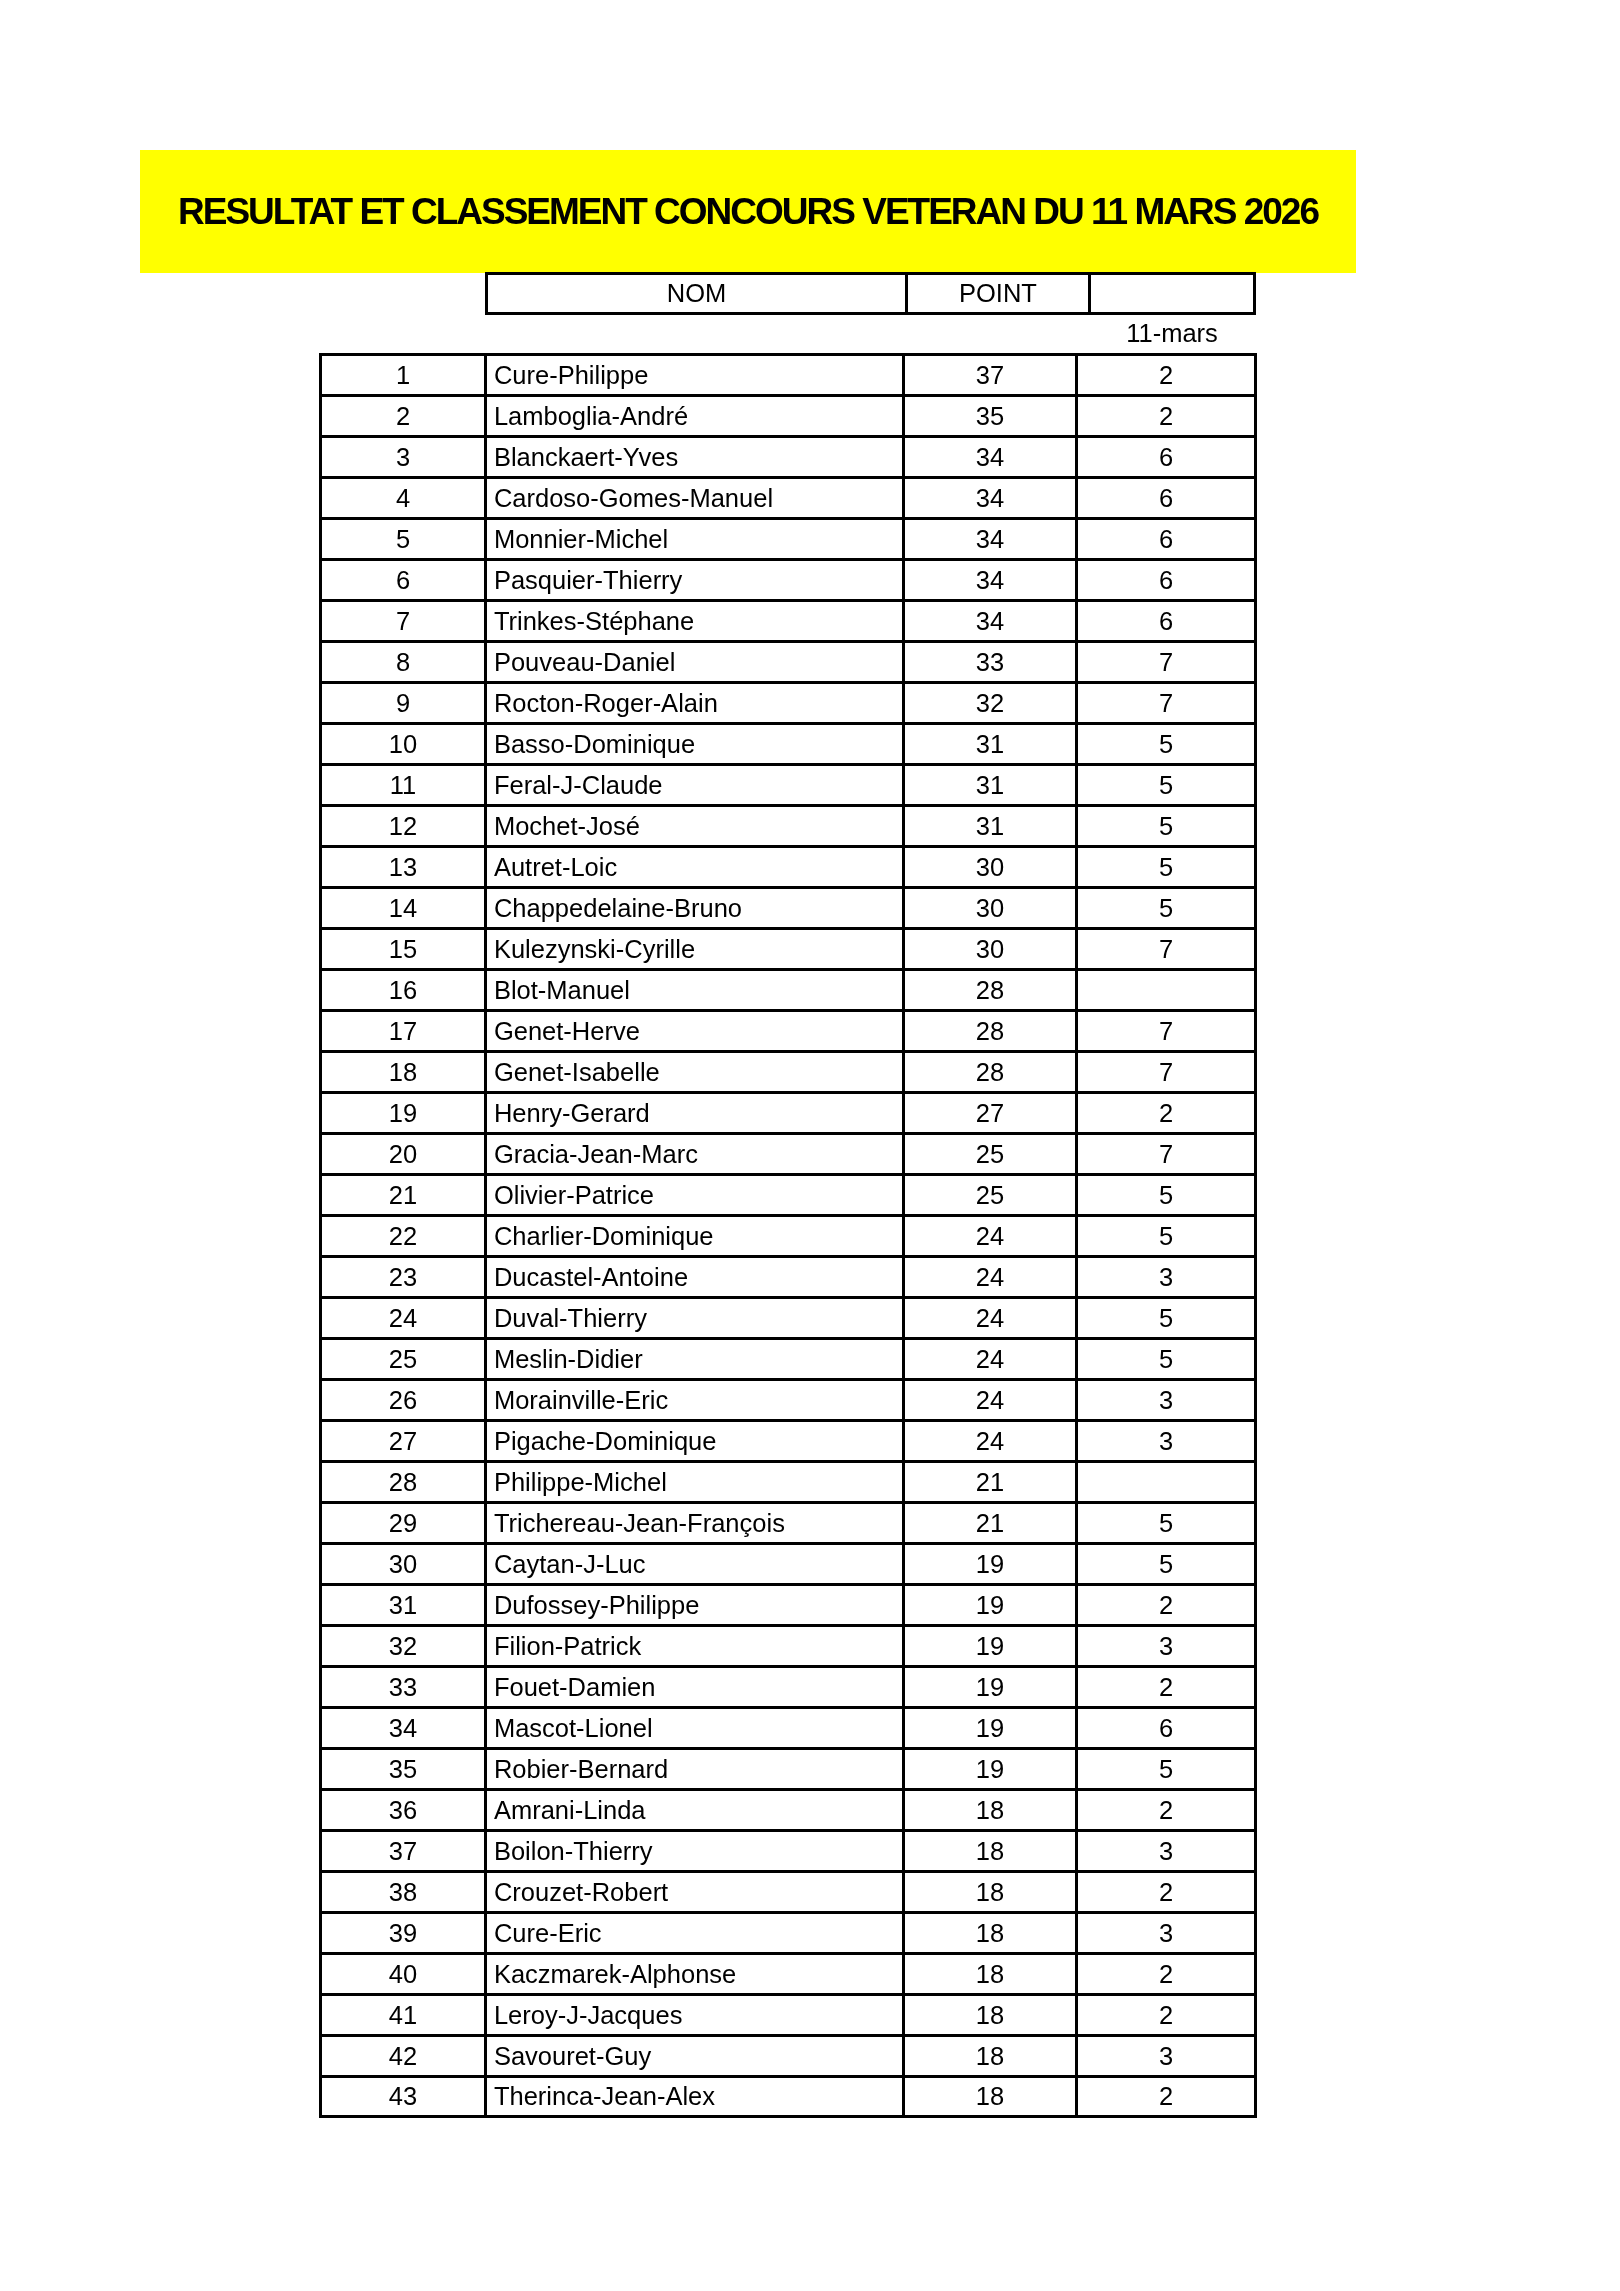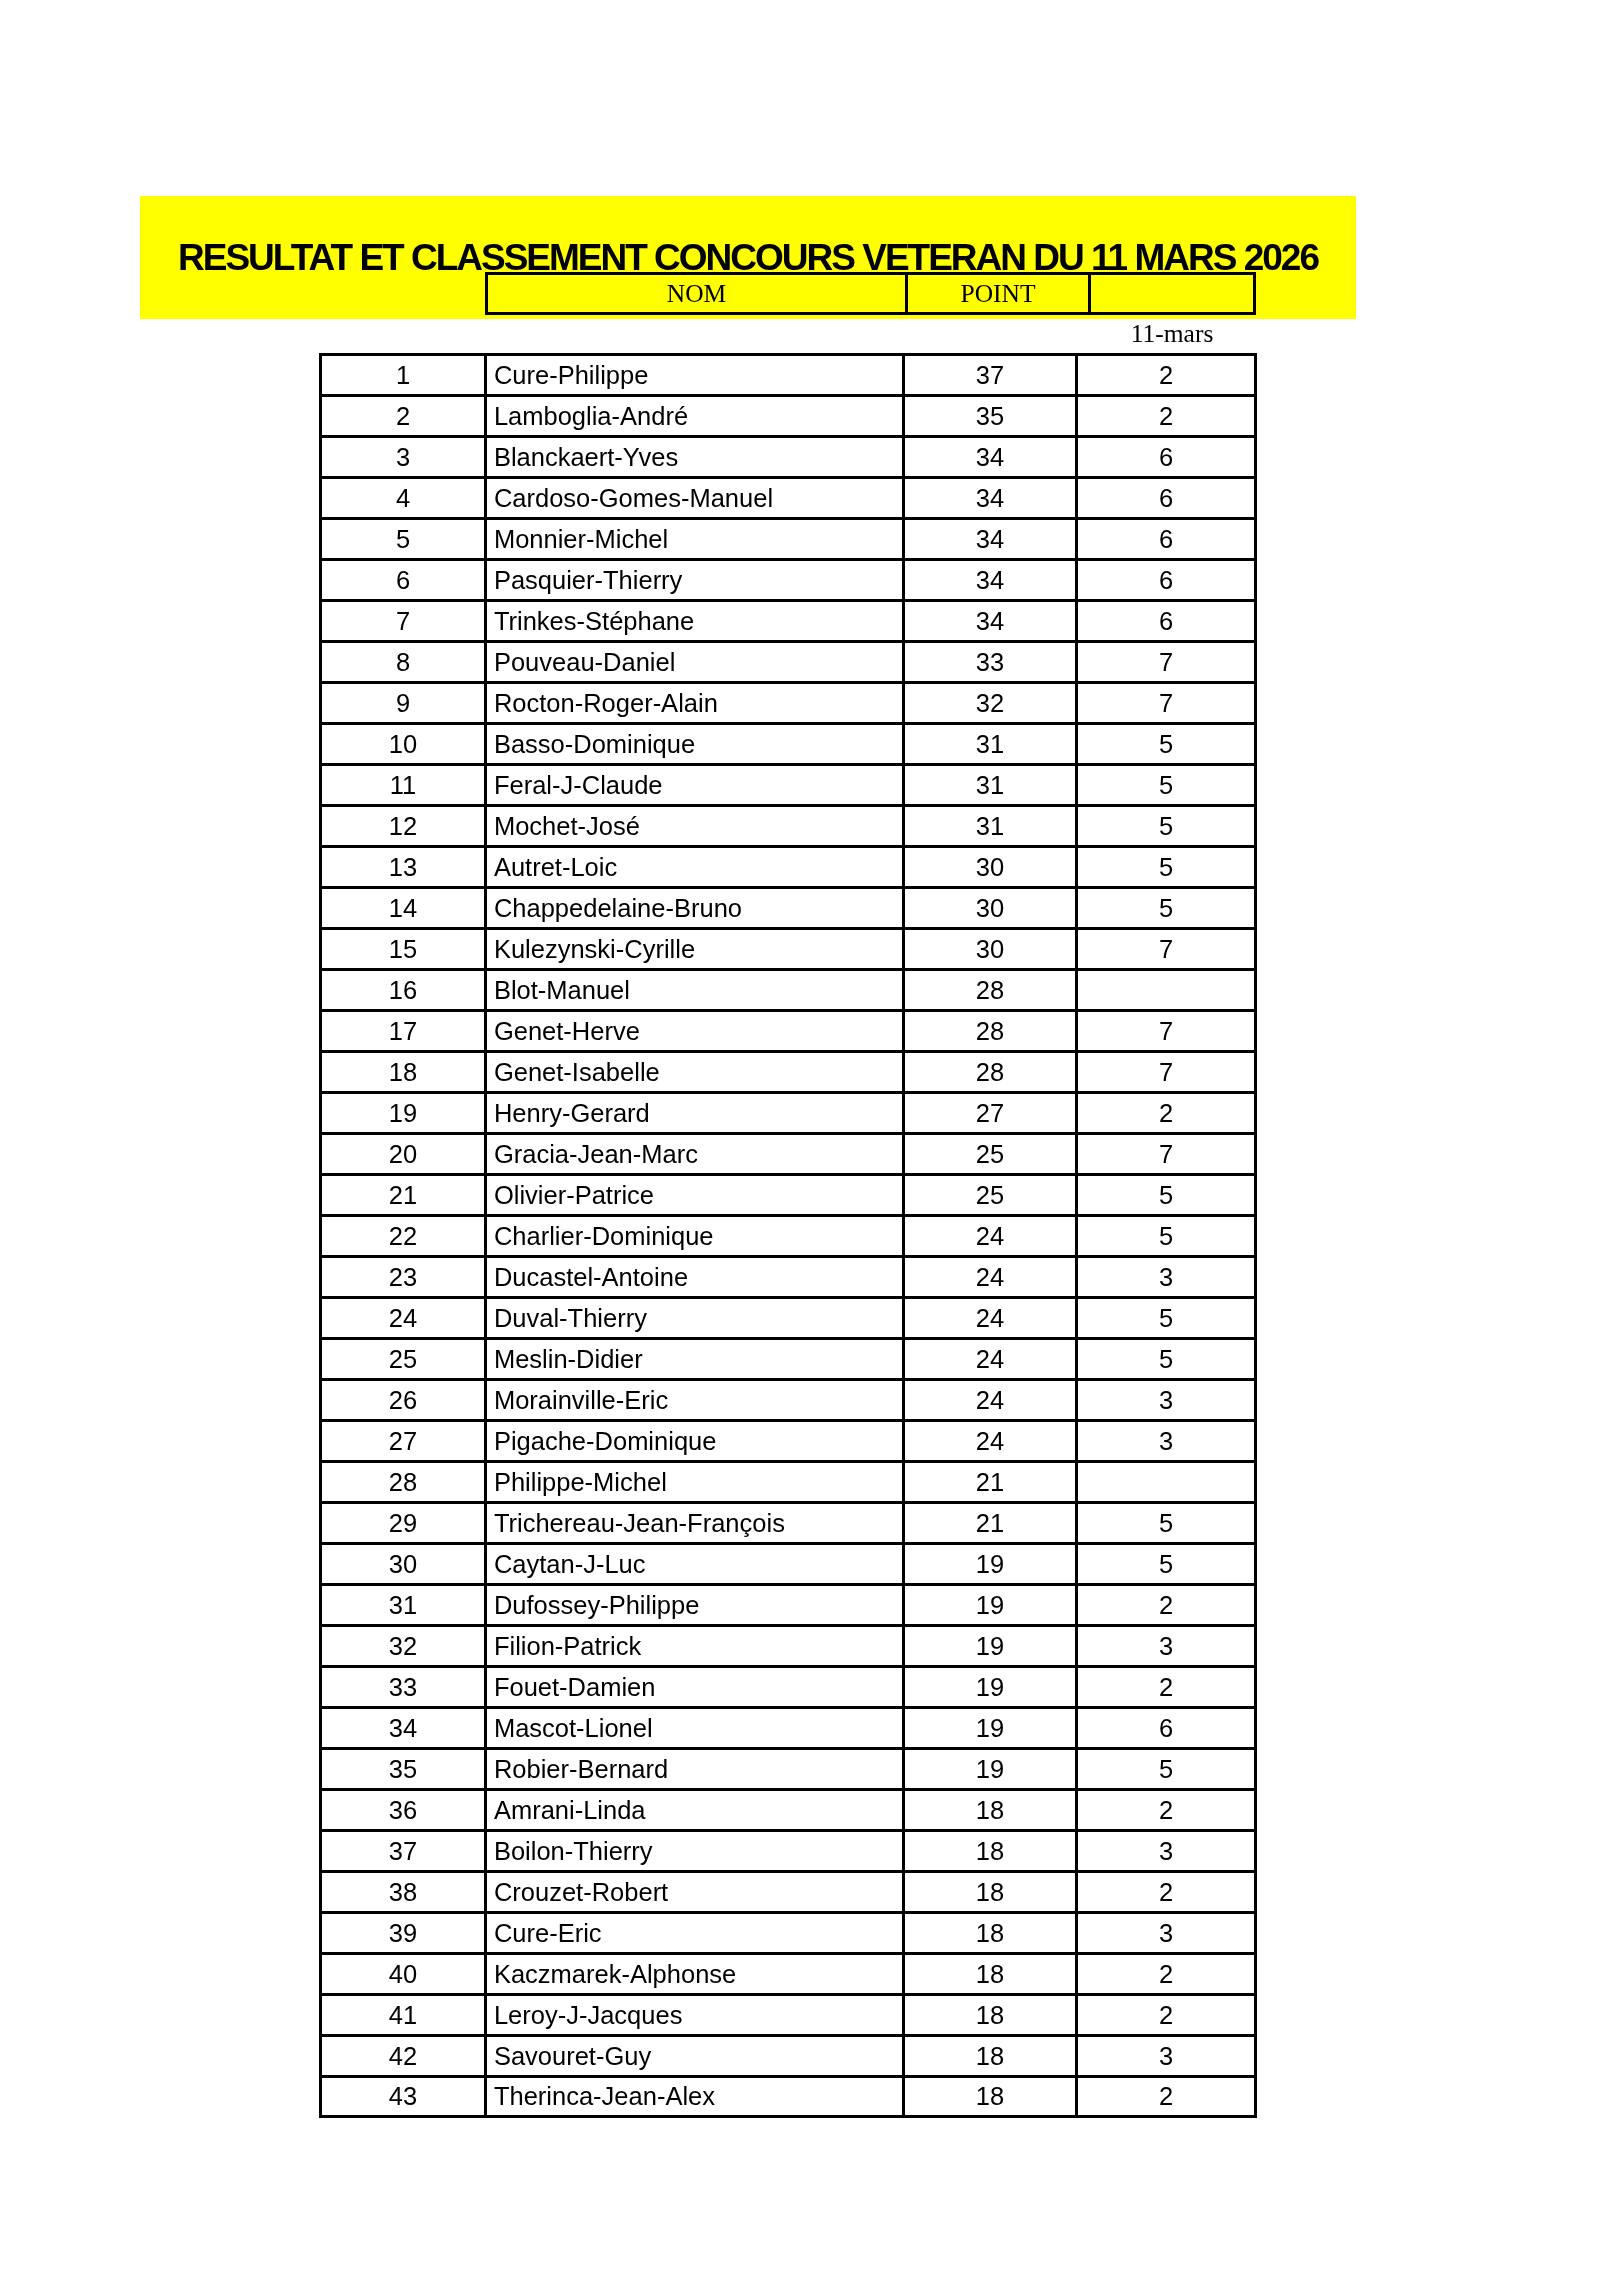--- a/index.html
+++ b/index.html
@@ -10,42 +10,41 @@
     font-family: "Liberation Sans", sans-serif;
     color: #000000;
   }
 
   
   .banner {
     position: absolute;
     left: 140px; top: 150px;
     width: 1216px; height: 123px;
     background: #ffff00;
-    display: flex; align-items: center; justify-content: center; margin-top: 46px;
+    display: flex; align-items: center; justify-content: center;
   }
   .banner .title {
     font-size: 37px;
     font-weight: 700;
     letter-spacing: -2px;
     white-space: nowrap;
   }
 
   
   .header-box {
     position: absolute;
     left: 485px; top: 272px;
     width: 771px; height: 43px;
     border: 3.9px solid #000;
     display: flex;
   }
   .header-box .hcell {
     display: flex; align-items: center; justify-content: center;
     font-size: 25.5px;
     height: 100%;
-    font-family: Liberation Serif, serif;
   }
   .hcell.h-nom  { width: 420px; border-right: 3.9px solid #000; }
   .hcell.h-point{ width: 183px; border-right: 3.9px solid #000; }
   .hcell.h-date { flex: 1; margin-top: 40px; }
 
   
   .results-table {
     position: absolute;
     left: 319px; top: 353px;
     width: 938px;

